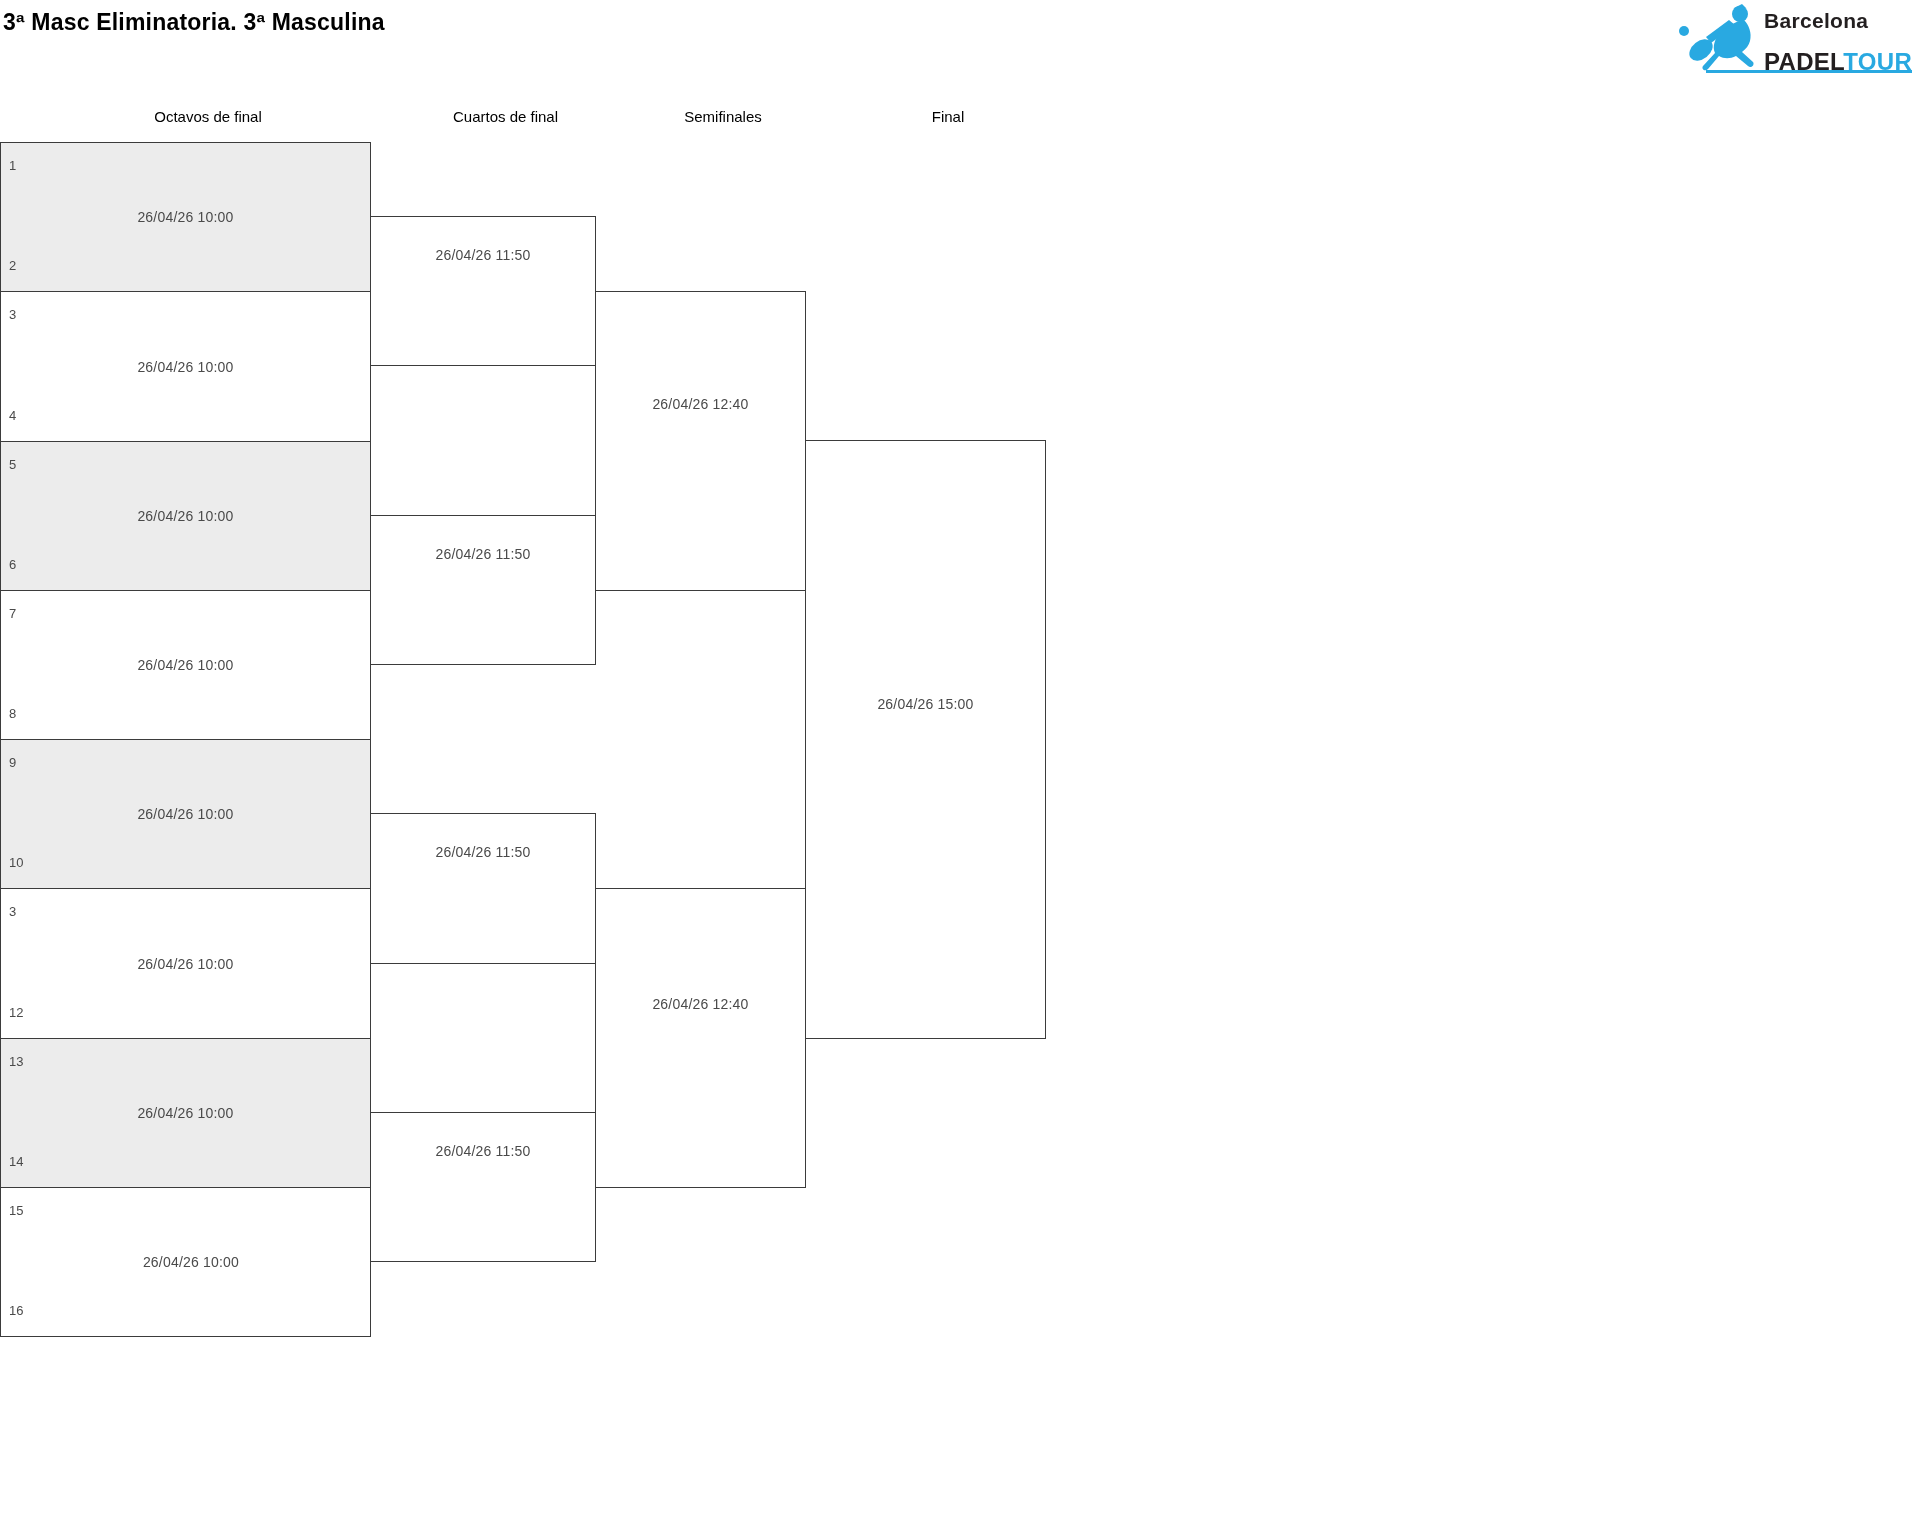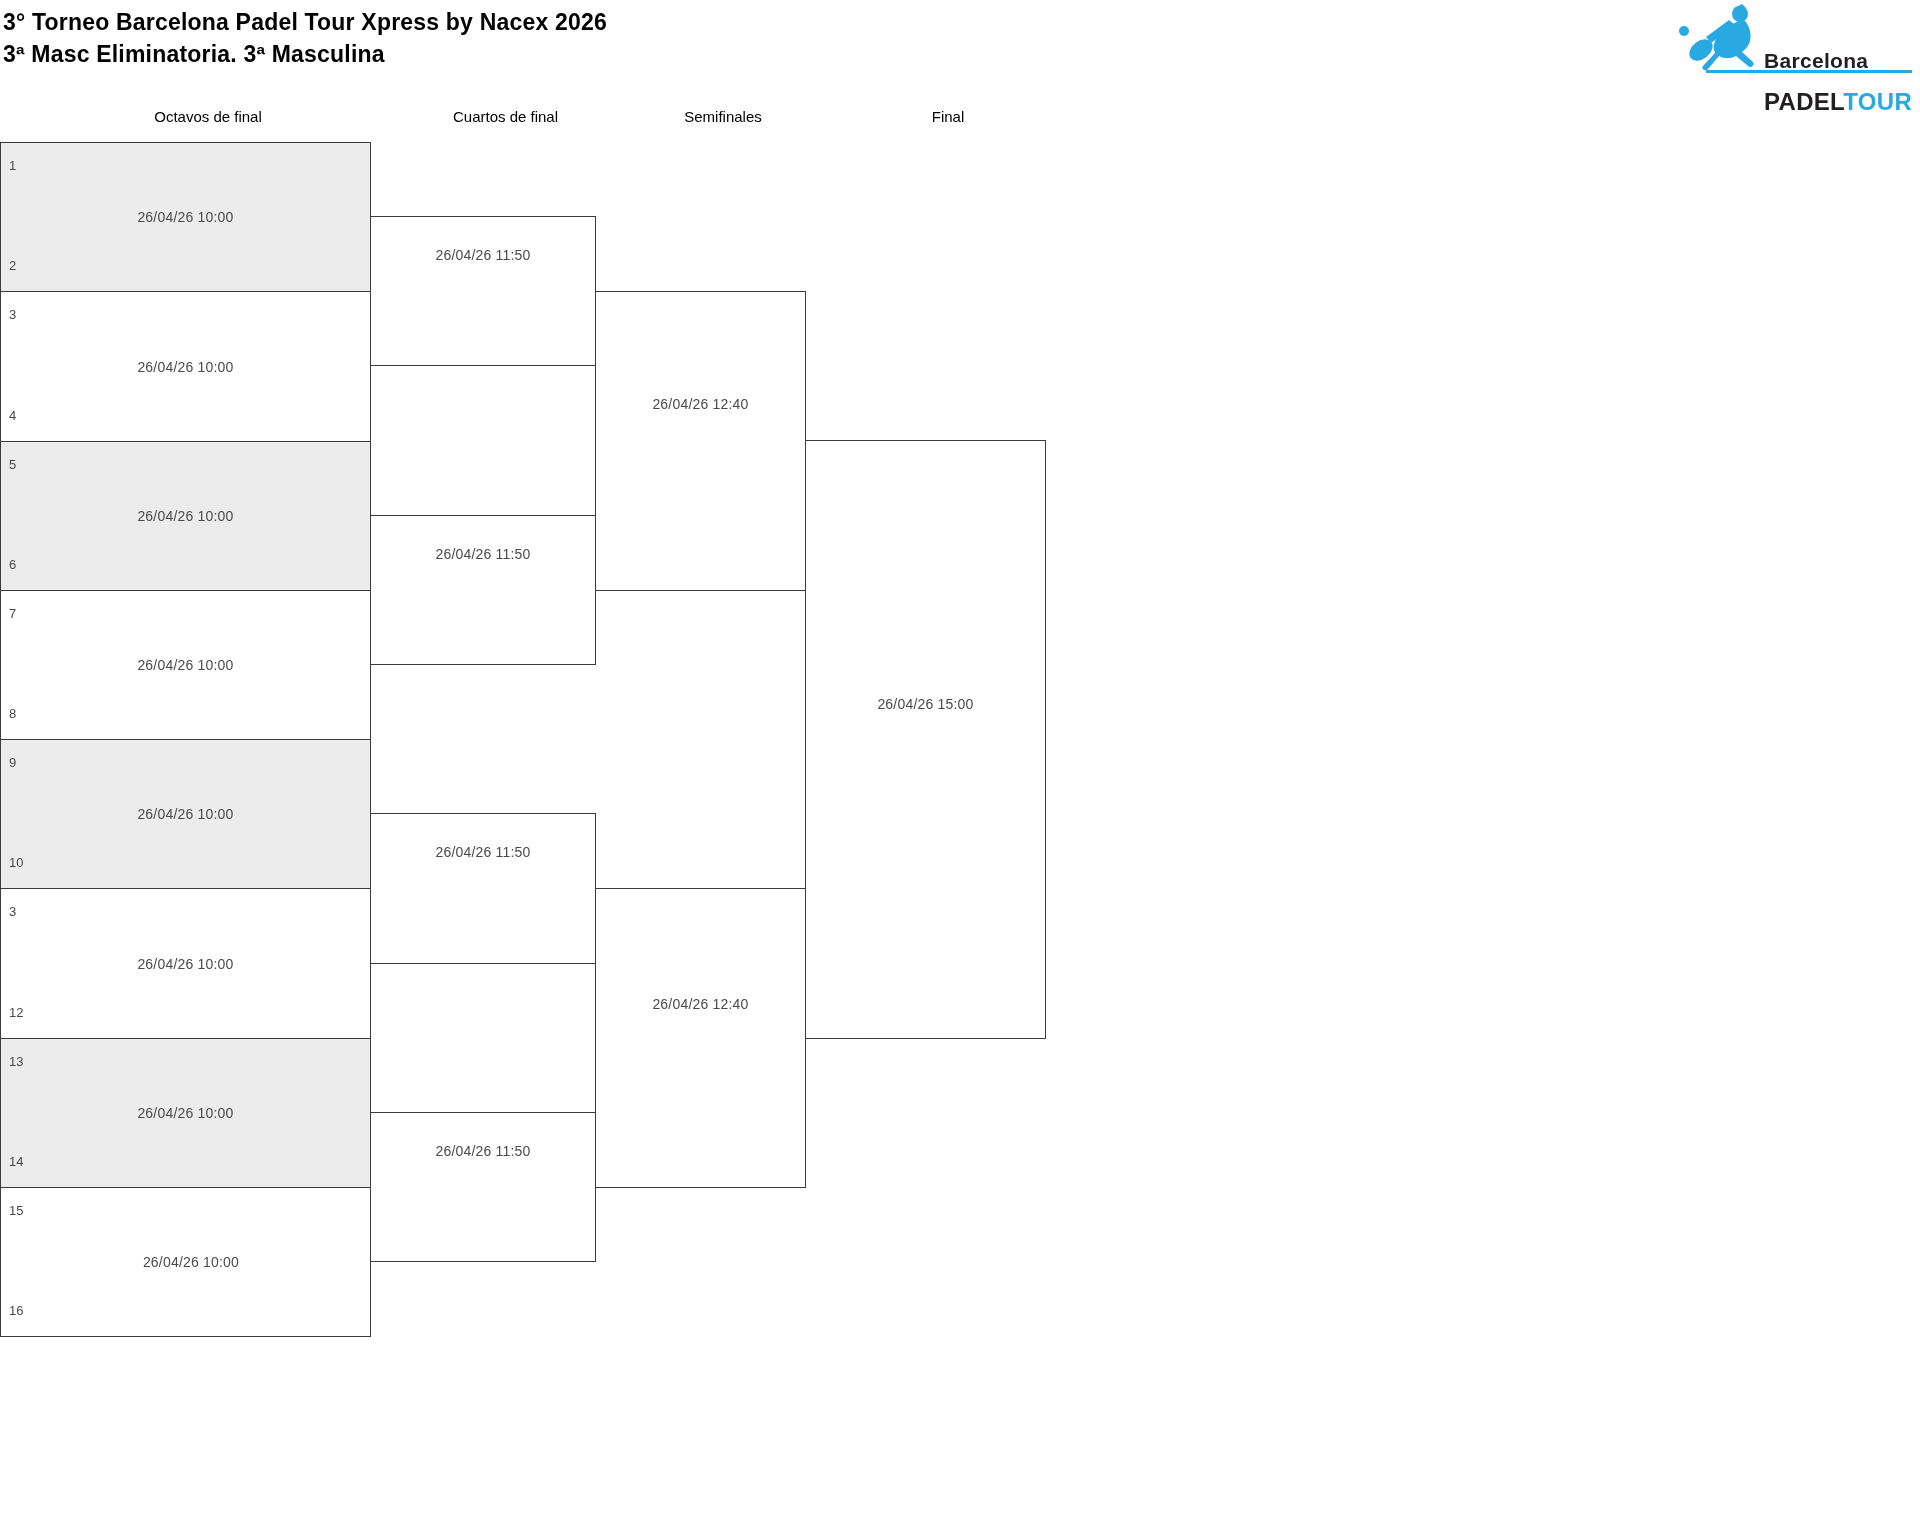--- a/index.html
+++ b/index.html
@@ -30,33 +30,32 @@
   .mdate.abs{position:absolute;left:0;right:0;text-align:center;line-height:16px;}
   .seed{position:absolute;left:8px;font-size:13px;color:var(--muted-text);line-height:15px;}
   .seed-top{top:15px;}
   .seed-bottom{bottom:18px;}
 
   
   .logo{position:absolute;left:1678px;top:4px;width:240px;height:72px;}
   .logo-player{position:absolute;left:0;top:0;}
   .logo-player path,.logo-player circle,.logo-player ellipse,.logo-player rect{fill:var(--logo-blue);}
   .logo-text{position:absolute;left:86px;top:6px;line-height:1;}
-  .logo-line1{font-size:21px;font-weight:800;color:var(--logo-black);letter-spacing:0.3px;margin-top:40px;}
+  .logo-line1{font-size:21px;font-weight:800;color:var(--logo-black);letter-spacing:0.3px;}
   .logo-line2{font-size:24px;font-weight:800;letter-spacing:0.3px;margin-top:19px;}
   .logo-line2 .black{color:var(--logo-black);}
   .logo-line2 .blue{color:var(--logo-blue);}
   .logo-underline{position:absolute;left:28px;top:66px;width:206px;height:3px;background:var(--logo-blue);}
 </style>
 </head>
 <body>
 
 <div id="page">
 
   <div class="title-block">
-    <div class="title-line">3° Torneo Barcelona Padel Tour Xpress by Nacex 2026</div>
     <div class="title-line">3ª Masc Eliminatoria. 3ª Masculina</div>
   </div>
 
   <div class="logo">
     <svg class="logo-player" width="84" height="68" viewBox="0 0 84 68">
       <circle cx="6" cy="27" r="5"></circle>
       <ellipse cx="23" cy="46" rx="13" ry="9" transform="rotate(-38 23 46)"></ellipse>
       <path d="M57 21 L33 39 L28 33 L51 16 Z"></path>
       <circle cx="62" cy="10" r="8"></circle>
       <path d="M56 4 L64 0 L68 4 L60 8 Z"></path>

